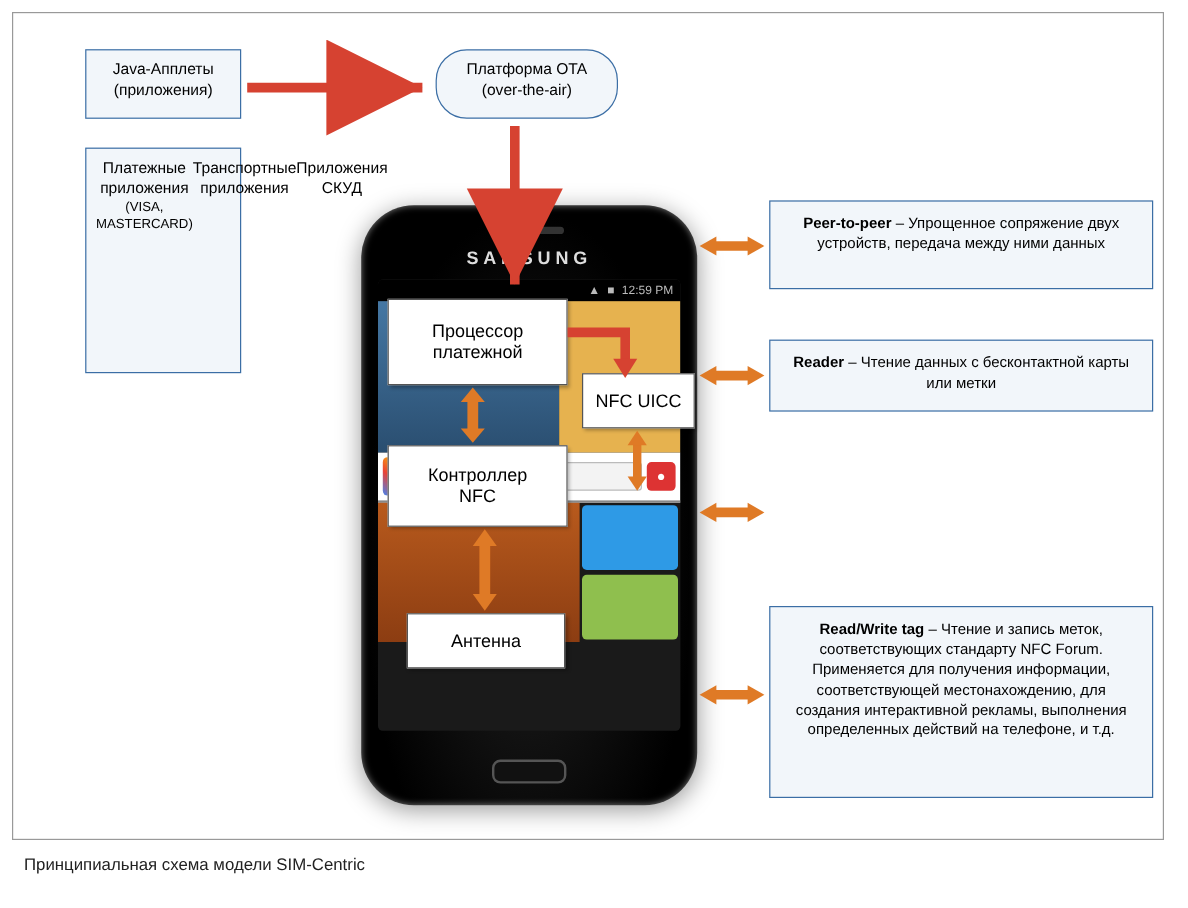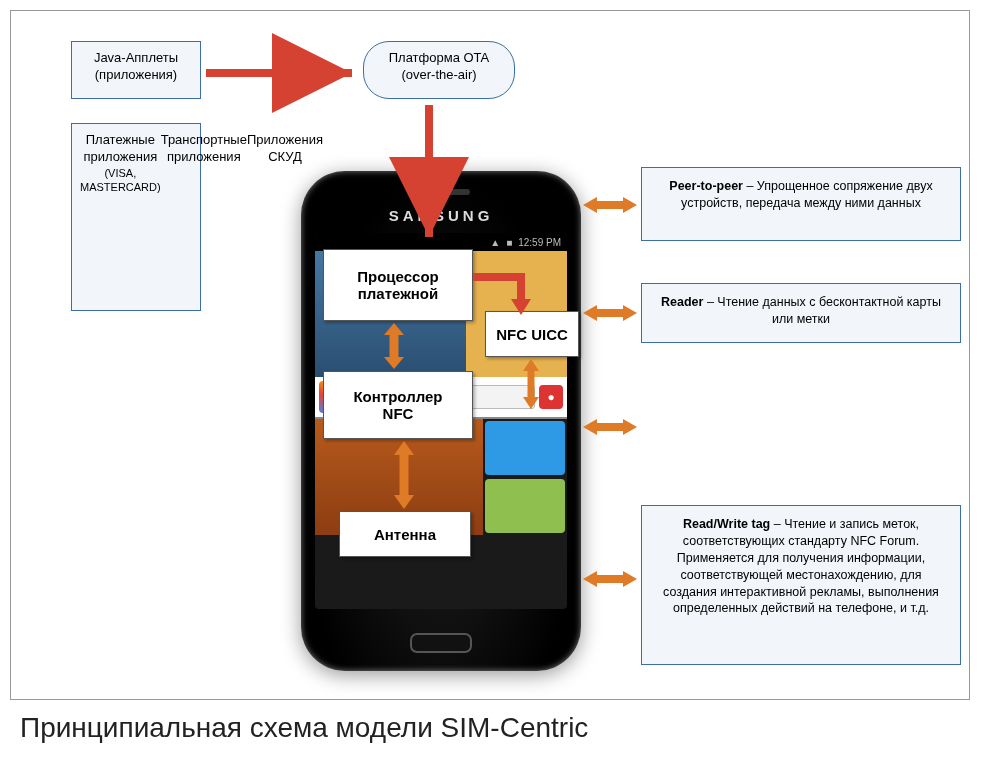--- a/index.html
+++ b/index.html
@@ -15,21 +15,21 @@
   .frame {
     position: absolute;
     left: 10px; top: 10px;
     width: 960px; height: 690px;
     border: 1px solid #999;
     background: #fff;
   }
   .caption {
     position: absolute;
     left: 20px; top: 712px;
-    font-size: 28px;
+    font-size: 14px;
     color: #222;
   }
 
   
   .dbox {
     position: absolute;
     background: #f2f6fa;
     border: 1px solid #3b6ea5;
     padding: 8px;
     text-align: center;
@@ -130,21 +130,20 @@
   .plabel{
     position:absolute;
     background:#fff;
     border:1px solid #555;
     font-size:15px;
     text-align:center;
     display:flex; align-items:center; justify-content:center;
     flex-direction:column;
     padding:4px;
     box-shadow:2px 2px 3px rgba(0,0,0,0.3);
-    font-weight:bold;
   }
 
   
   .arrow{position:absolute; pointer-events:none}
   .arrow svg{overflow:visible}
 </style>
 </head>
 <body>
 
 <div class="frame">

